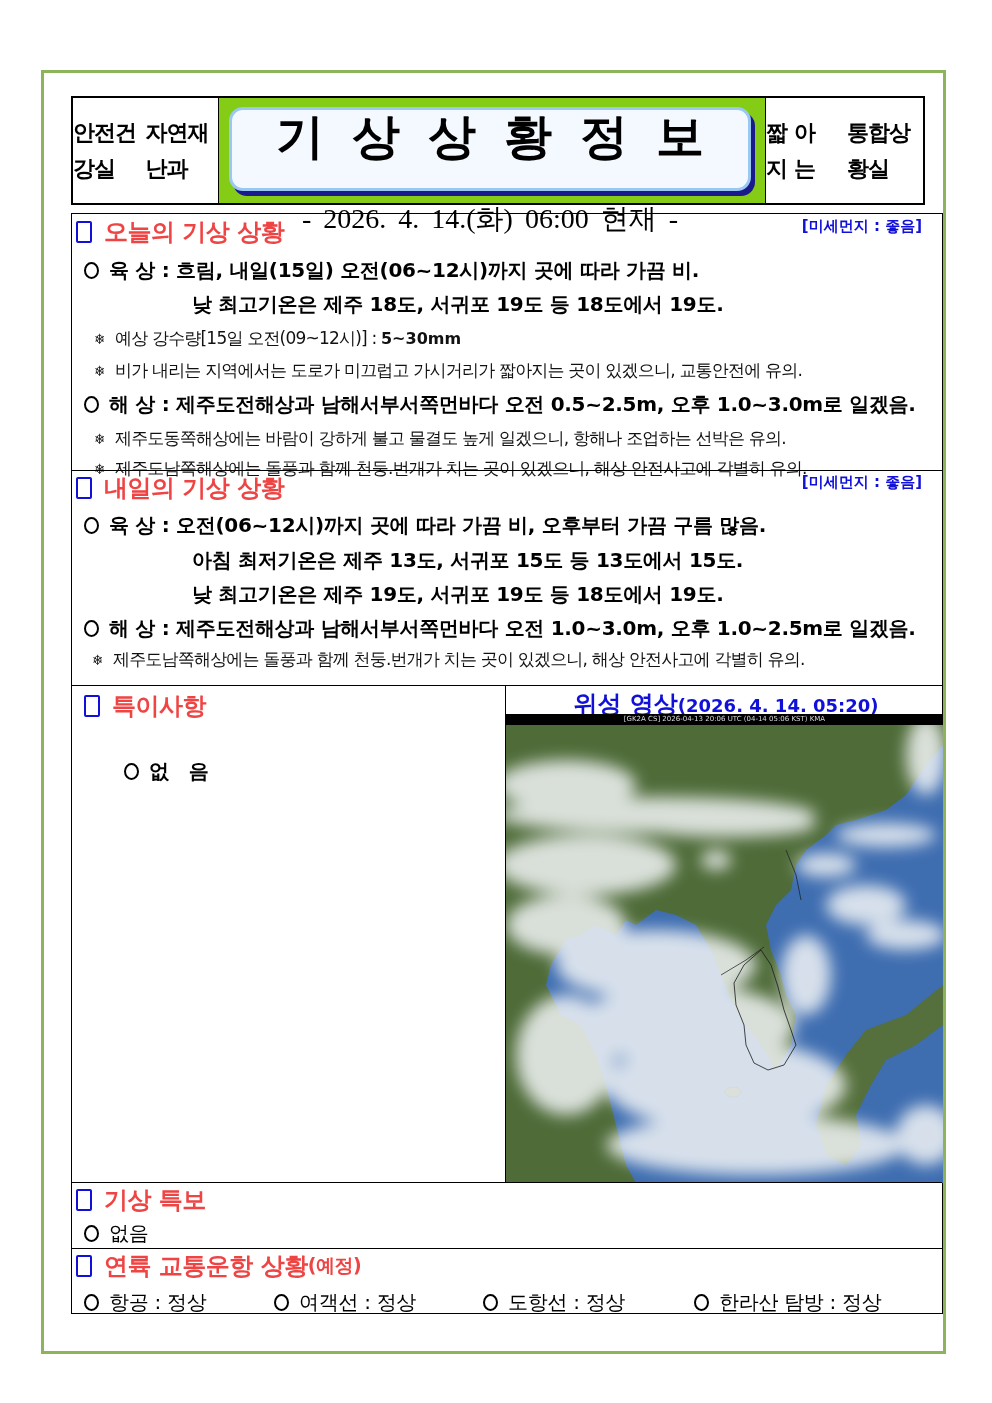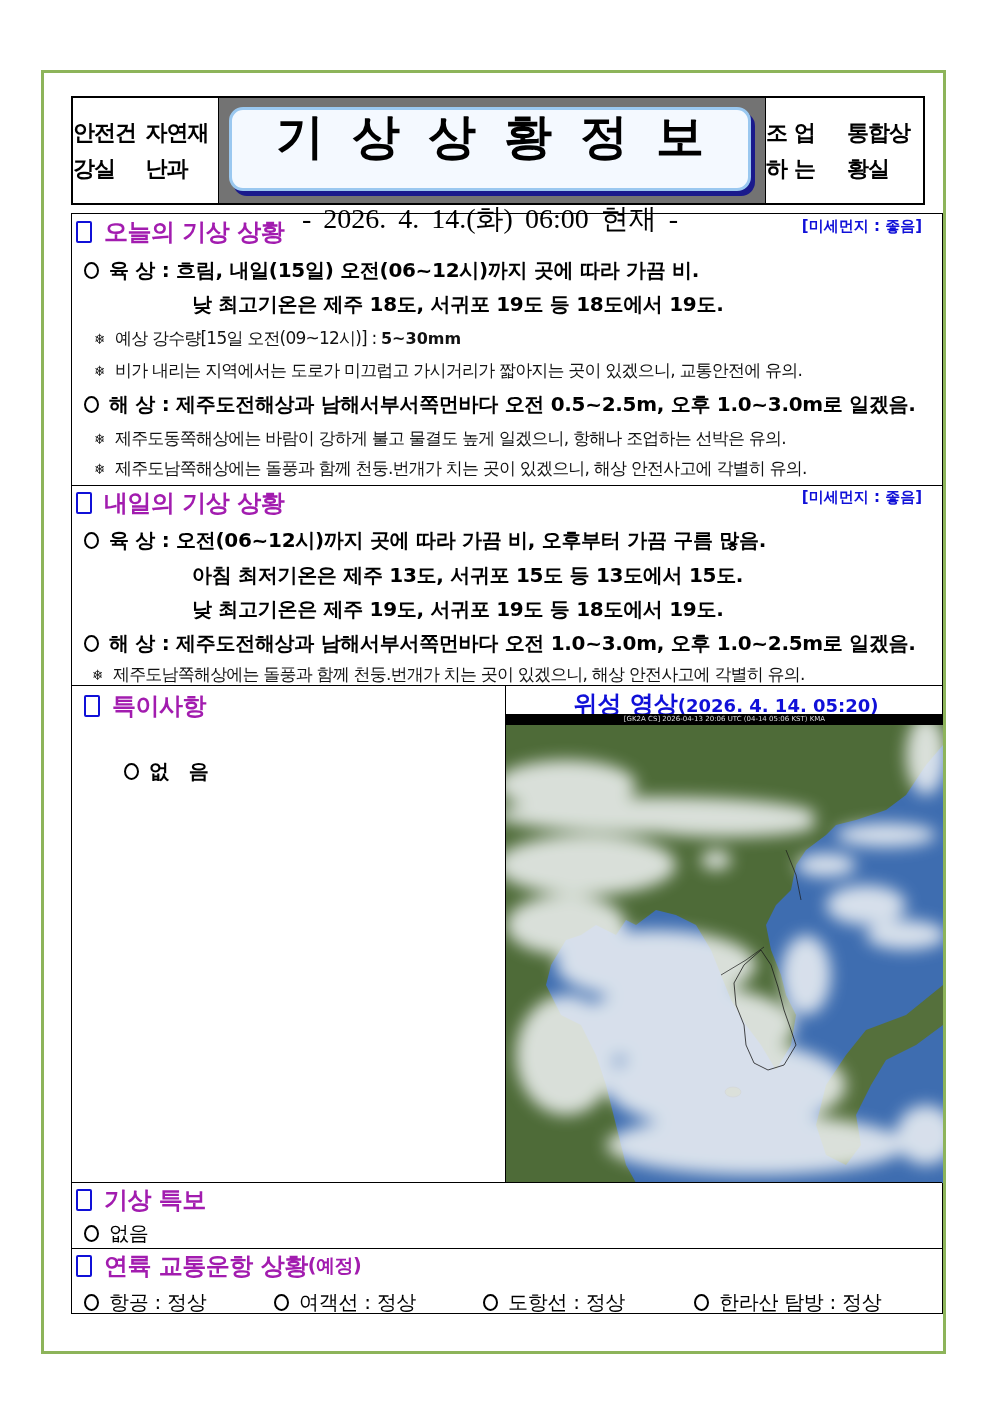--- a/index.html
+++ b/index.html
@@ -5,30 +5,30 @@
   html, body { margin:0; padding:0; background:#ffffff; }
   body { width:992px; height:1403px; position:relative; font-family:"DejaVu Sans", sans-serif; color:#000; overflow:hidden; }
   .page-border { position:absolute; left:41px; top:70px; width:905px; height:1284px; border:3px solid #8db45a; box-sizing:border-box; }
 
   
   .header { position:absolute; left:71px; top:96px; width:854px; height:109px; border:2px solid #000; box-sizing:border-box; display:flex; }
   .hcell-left, .hcell-right { display:flex; flex-direction:row; justify-content:center; align-items:center; font-weight:bold; font-size:22px; line-height:36px; letter-spacing:-1px; }
   .hcell-left { width:145px; border-right:1px solid #000; }
   .hcell-right { width:157px; border-left:1px solid #000; }
   .hcell-right .line1 { letter-spacing:6px; }
-  .hcell-mid { flex:1; background:#737373; position:relative; }
+  .hcell-mid { flex:1; background:#84cc16; position:relative; }
   .title-box { position:absolute; left:10px; top:9px; width:522px; height:84px; border-radius:14px; background:#f4f9ff; border:3px solid #9ac8f0; box-shadow:4px 5px 0 #1a1a8c; box-sizing:border-box; text-align:center; }
   .title-main { font-size:48px; font-weight:bold; letter-spacing:28px; line-height:52px; margin-top:0px; padding-left:28px; }
   .title-sub { font-family:Liberation Serif, serif; font-size:28px; line-height:26px; letter-spacing:0px; word-spacing:5px;margin-top:44px; }
 
   
   .sections { position:absolute; left:71px; top:213px; width:872px; height:1101px; border:1px solid #000; box-sizing:border-box; }
   .sec { position:absolute; left:0; width:870px; box-sizing:border-box; }
   .sec-line { border-top:1px solid #000; }
-  .sec-title { position:absolute; font-size:24px; font-weight:bold; color:#a21caf; display:flex; align-items:center; letter-spacing:-0.5px; }
+  .sec-title { position:absolute; font-size:24px; font-weight:bold; color:#ef4444; display:flex; align-items:center; letter-spacing:-0.5px; }
   .sq { display:inline-block; width:16px; height:22px; border:2px solid #1010d8; border-radius:2px; margin-right:12px; box-sizing:border-box; }
   .dust { position:absolute; right:20px; font-size:15px; font-weight:bold; color:#1010d8; letter-spacing:0px; }
   .row { position:absolute; white-space:nowrap; }
   .big { font-size:20px; font-weight:bold; letter-spacing:-0.3px; }
   .small { font-size:17px; letter-spacing:-0.8px; color:#111; }
   .circ { display:inline-block; width:15px; height:17px; border:2px solid #000; border-radius:50%; box-sizing:border-box; vertical-align:-2px; margin-right:10px; }
   .star { display:inline-block; margin-right:10px; font-size:14px; }
   .smallnum { font-size:20px; }
 
   .vdiv { position:absolute; left:433px; top:472px; width:1px; height:497px; background:#000; }
@@ -49,21 +49,21 @@
     <div>안전건강실</div>
     <div>자연재난과</div>
   </div>
   <div class="hcell-mid">
     <div class="title-box">
       <div class="title-main">기상상황정보</div>
       <div class="title-sub">- 2026. 4. 14.(화) 06:00 현재 -</div>
     </div>
   </div>
   <div class="hcell-right">
-    <div class="line1">조업하는</div>
+    <div class="line1">짧아지는</div>
     <div>통합상황실</div>
   </div>
 </div>
 
 <div class="sections">
 
   <div class="sec" style="top:0;height:269px;">
     <div class="sec-title" style="left:4px;top:2px;">
       <span class="sq"></span>
       <span>오늘의 기상 상황</span>
@@ -88,21 +88,21 @@
       <span>제주도전해상과 남해서부서쪽먼바다 오전 0.5~2.5m, 오후 1.0~3.0m로 일겠음.</span>
     </div>
     <div class="row small" style="left:22px;top:213px;">
       <span class="star">❄</span><span>제주도동쪽해상에는 바람이 강하게 불고 물결도 높게 일겠으니, 항해나 조업하는 선박은 유의.</span>
     </div>
     <div class="row small" style="left:22px;top:243px;">
       <span class="star">❄</span><span>제주도남쪽해상에는 돌풍과 함께 천둥.번개가 치는 곳이 있겠으니, 해상 안전사고에 각별히 유의.</span>
     </div>
   </div>
 
-  <div class="sec sec-line" style="top:271px;height:144px;">
+  <div class="sec sec-line" style="top:256px;height:144px;">
     <div class="sec-title" style="left:4px;top:1px;">
       <span class="sq"></span>
       <span>내일의 기상 상황</span>
     </div>
     <div class="dust" style="top:2px;">[미세먼지 : 좋음]</div>
 
     <div class="row big" style="left:12px;top:41px;">
       <span class="circ"></span><span>육 상 :</span>
       <span>오전(06~12시)까지 곳에 따라 가끔 비, 오후부터 가끔 구름 많음.</span>
     </div>

